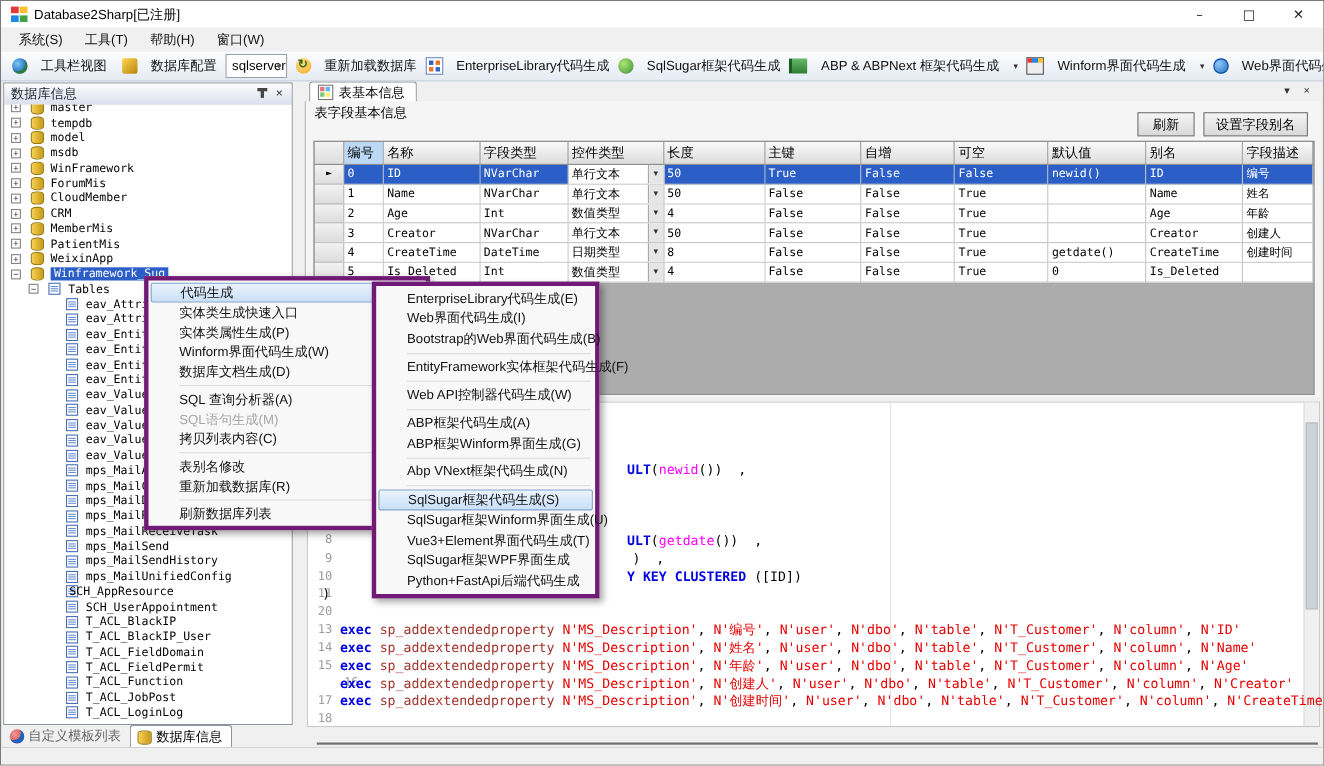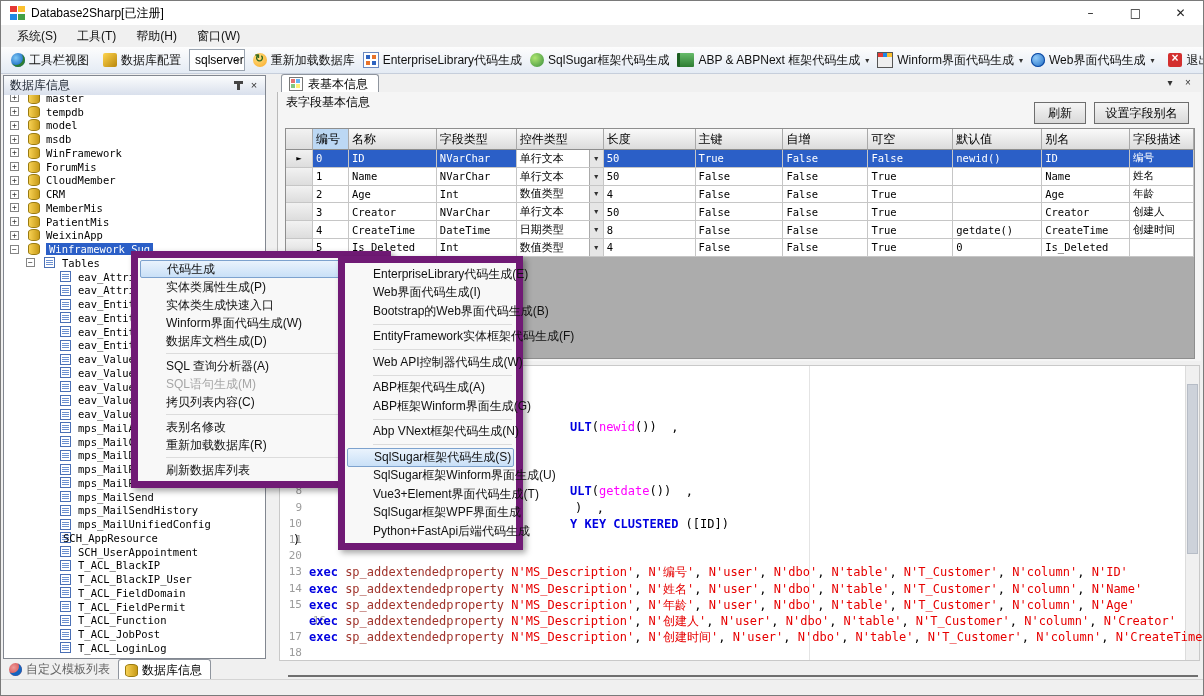--- a/index.html
+++ b/index.html
@@ -13,21 +13,21 @@
   .app-icon i:nth-child(3){left:0;bottom:0;background:#1e88e5;}
   .app-icon i:nth-child(4){right:0;bottom:0;background:#43a047;}
   .title-text{font-size:12px;color:#000;}
   .winbtns{position:absolute;right:0;top:0;height:24px;display:flex;}
   .winbtn{width:45px;height:24px;display:flex;align-items:center;justify-content:center;font-size:12px;color:#222;font-family:"DejaVu Sans",sans-serif;}
   
   .menubar{position:absolute;left:0;top:24px;right:0;height:22px;background:#f0f0f0;display:flex;align-items:center;padding-left:6px;}
   .menu-item{font-size:12px;color:#111;padding:3px 10px;}
   
   .toolbar{position:absolute;left:0;top:46px;right:0;height:26px;background:linear-gradient(#fdfdfd,#e4ebf4);border-bottom:1px solid #c6cedb;display:flex;align-items:center;padding-left:6px;}
-  .tbtn{display:flex;align-items:center;gap:4px;padding:2px 4px;font-size:12px;color:#111;white-space:nowrap;}
+  .tbtn{display:flex;align-items:center;gap:12px;padding:2px 4px;font-size:12px;color:#111;white-space:nowrap;}
   .tsep{width:1px;height:17px;background:#b9bfc9;margin:0 3px;}
   .tdrop{font-size:8px;color:#333;margin-left:1px;}
   .tcombo{width:104px;height:20px;background:#fff;border:1px solid #9aa4b0;display:flex;align-items:center;font-size:12px;padding-left:5px;margin:0 4px;position:relative;}
   .tcombo .arr{position:absolute;right:4px;font-size:8px;color:#555;}
   .ticon{width:14px;height:14px;display:inline-block;position:relative;flex:none;}
   .ic-toolbar-view{border-radius:50%;background:radial-gradient(circle at 35% 35%,#7ec8f5,#1565c0 70%);box-shadow:inset -2px -2px 0 #2e7d32;}
   .ic-db-config{background:linear-gradient(135deg,#ffd54f,#b8860b);border-radius:2px;}
   .ic-reload-db{border-radius:50%;background:radial-gradient(circle at 40% 35%,#ffe082,#f9a825);}
   .ic-reload-db:after{content:"↻";position:absolute;left:2px;top:-1px;font-size:11px;color:#33691e;font-weight:bold;}
   .ic-entlib{background:#fff;border:1px solid #6a89c0;}
@@ -90,21 +90,21 @@
   .tok-fn{color:#ff00ff;}
   .tok-str{color:#e60000;}
   .tok-proc{color:#a0342c;}
   .tok-pl{color:#000;}
   .vscroll{position:absolute;right:0;top:0;bottom:0;width:13px;background:#f0f0f0;border-left:1px solid #dcdcdc;}
   .vthumb{position:absolute;left:1px;width:11px;top:18px;height:170px;background:#cdd2da;border:1px solid #b6bcc6;box-sizing:border-box;}
   .hline{position:absolute;left:287px;top:674px;width:910px;height:2px;background:#6f6f6f;}
   
   .statusbar{position:absolute;left:0;bottom:0;right:0;height:15px;background:#f0f0f0;border-top:1px solid #d4d4d4;}
   
-  .pmenu{position:absolute;background:#f8f8f8;border:7px solid #701a75;box-shadow:3px 3px 6px rgba(0,0,0,.35);padding:2px;box-sizing:border-box;z-index:50;}
+  .pmenu{position:absolute;background:#f8f8f8;border:4px solid #701a75;box-shadow:3px 3px 6px rgba(0,0,0,.35);padding:2px;box-sizing:border-box;z-index:50;}
   .mi{position:relative;height:18px;display:flex;align-items:center;padding-left:26px;font-size:12px;color:#111;white-space:nowrap;}
   .menu2 .mi{height:18.5px;}
   .mi.hl{background:linear-gradient(#eaf3fd,#c9e0f7);border:1px solid #7da2ce;border-radius:2px;height:16px;}
   .menu2 .mi.hl{height:16.5px;}
   .mi.disabled{color:#a6a6a6;}
   .mi .marr{position:absolute;right:6px;font-size:8px;color:#444;}
   .msep{height:1px;background:#dcdcdc;margin:3px 2px 3px 26px;}
 </style>
 </head>
 <body>
@@ -679,27 +679,27 @@
     </div>
 
   <div class="statusbar"></div>
 
   <div class="pmenu menu1" id="menu1" style="left:130px;top:250px;width:260px;">
       <div class="mi hl">
         <span>代码生成</span>
         <span class="marr">▶</span>
       </div>
       <div class="mi">
-        <span>实体类属性生成(P)</span>
-      </div>
-      <div class="mi">
         <span>实体类生成快速入口</span>
         <span class="marr">▶</span>
       </div>
       <div class="mi">
+        <span>实体类属性生成(P)</span>
+      </div>
+      <div class="mi">
         <span>Winform界面代码生成(W)</span>
       </div>
       <div class="mi">
         <span>数据库文档生成(D)</span>
       </div>
       <div class="msep"></div>
       <div class="mi">
         <span>SQL 查询分析器(A)</span>
       </div>
       <div class="mi disabled">
@@ -713,21 +713,21 @@
         <span>表别名修改</span>
       </div>
       <div class="mi">
         <span>重新加载数据库(R)</span>
       </div>
       <div class="msep"></div>
       <div class="mi">
         <span>刷新数据库列表</span>
       </div>
     </div>
-  <div class="pmenu menu2" id="menu2" style="left:337px;top:255px;width:185px;">
+  <div class="pmenu menu2" id="menu2" style="left:337px;top:255px;width:207px;">
       <div class="mi">
         <span>EnterpriseLibrary代码生成(E)</span>
       </div>
       <div class="mi">
         <span>Web界面代码生成(I)</span>
       </div>
       <div class="mi">
         <span>Bootstrap的Web界面代码生成(B)</span>
       </div>
       <div class="msep"></div>

